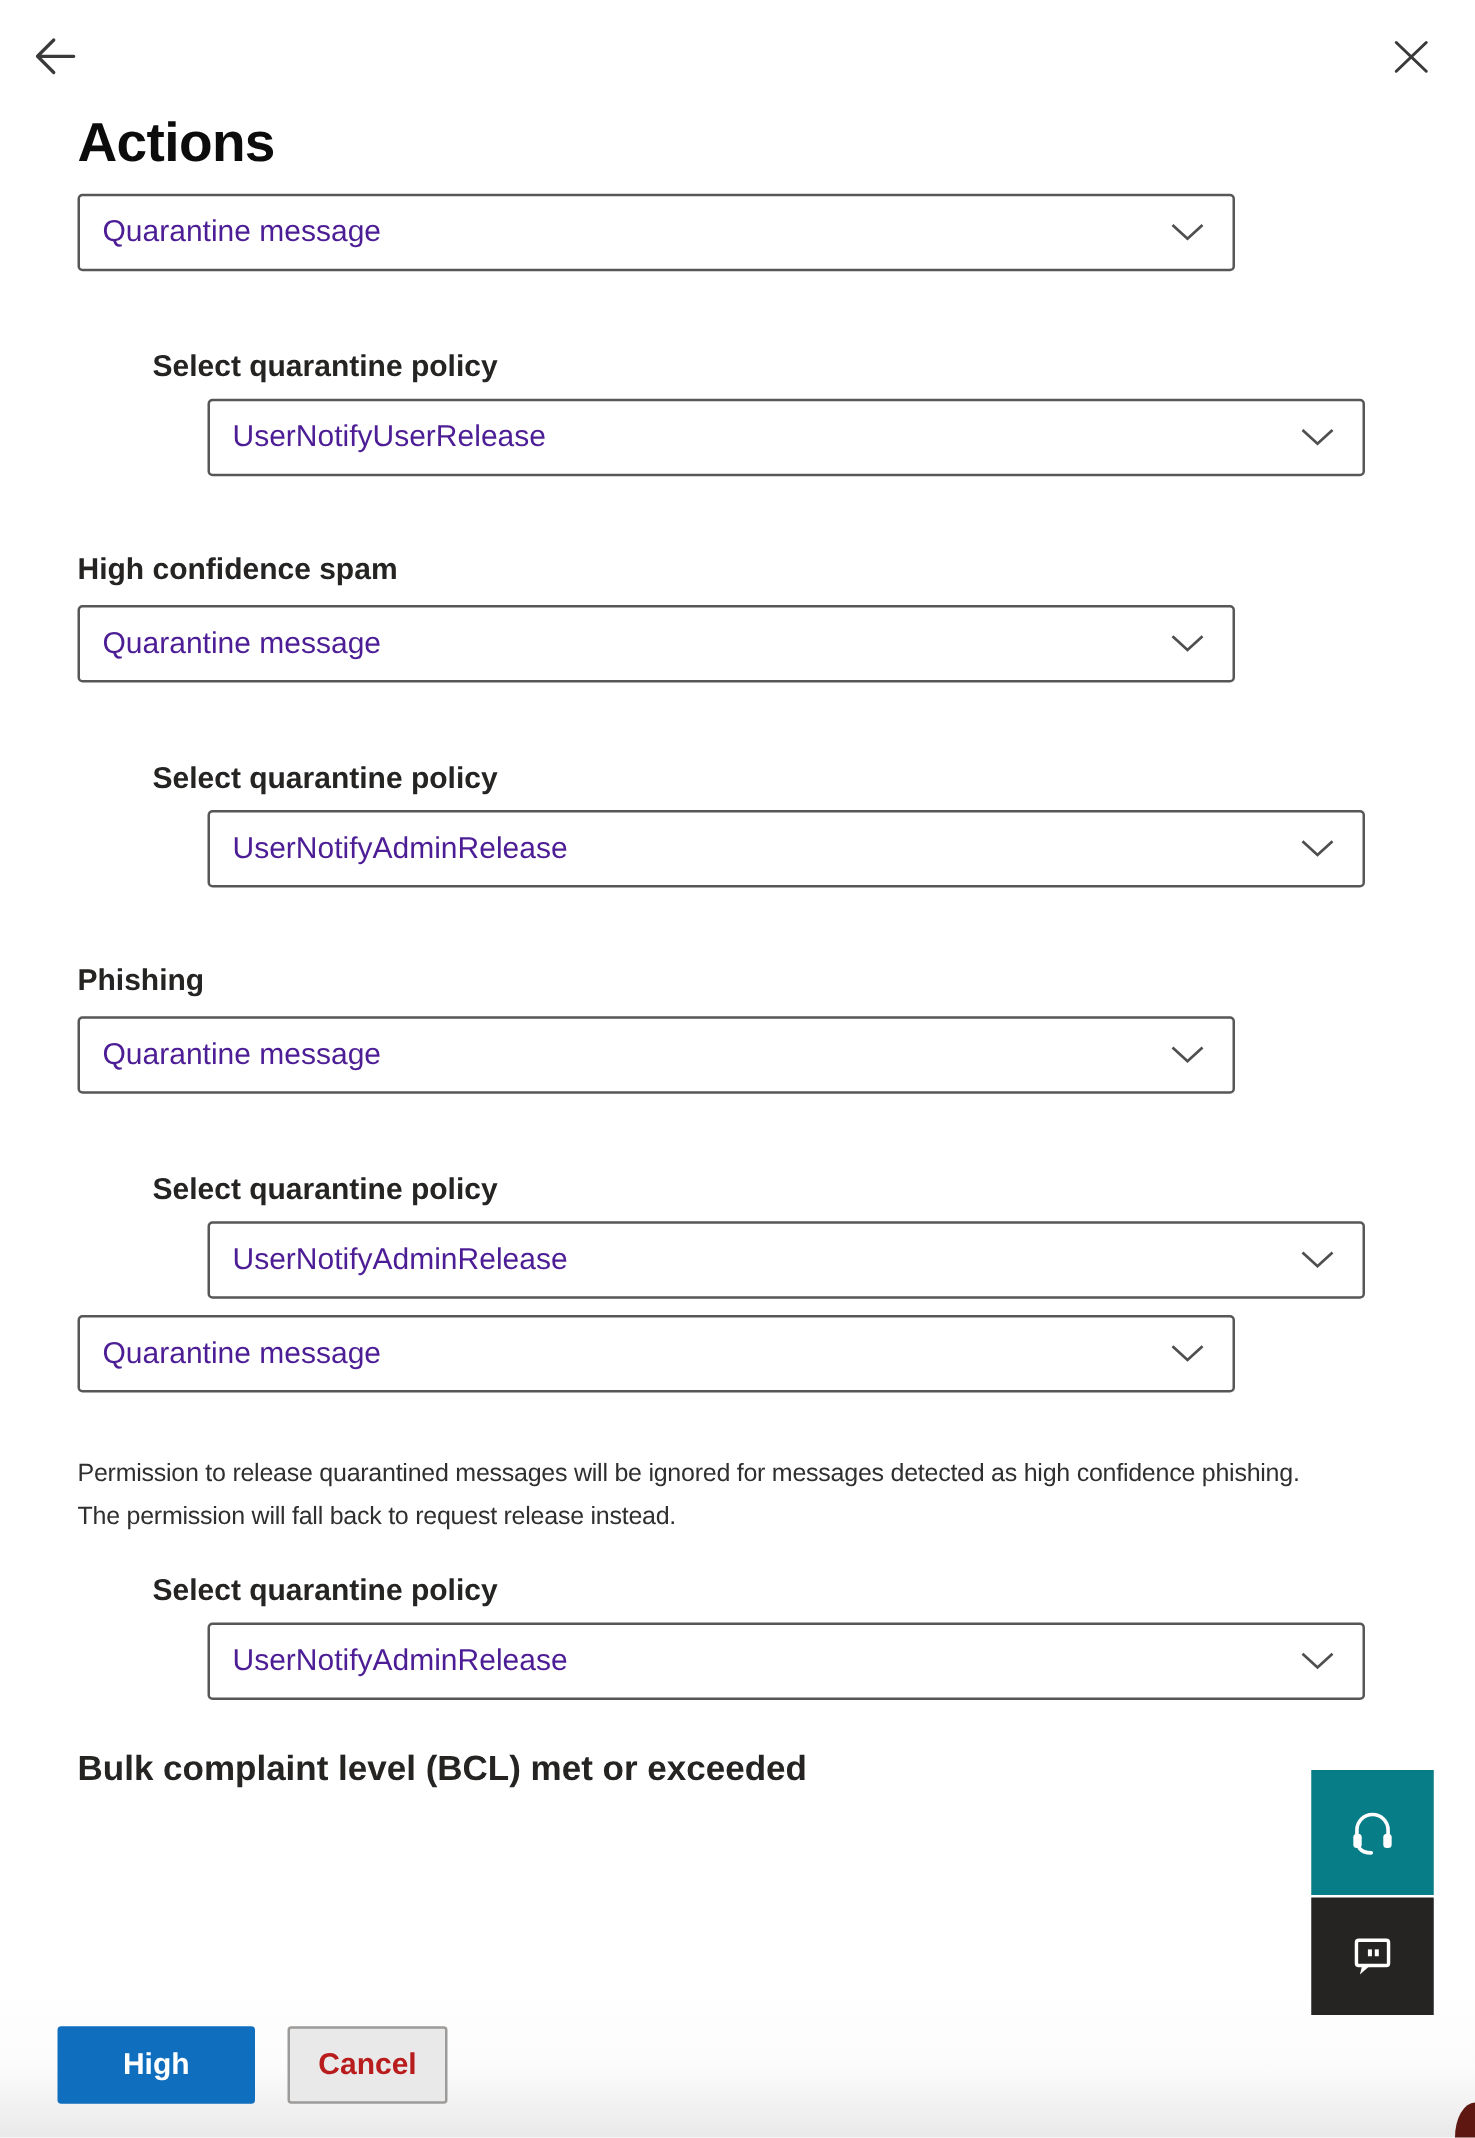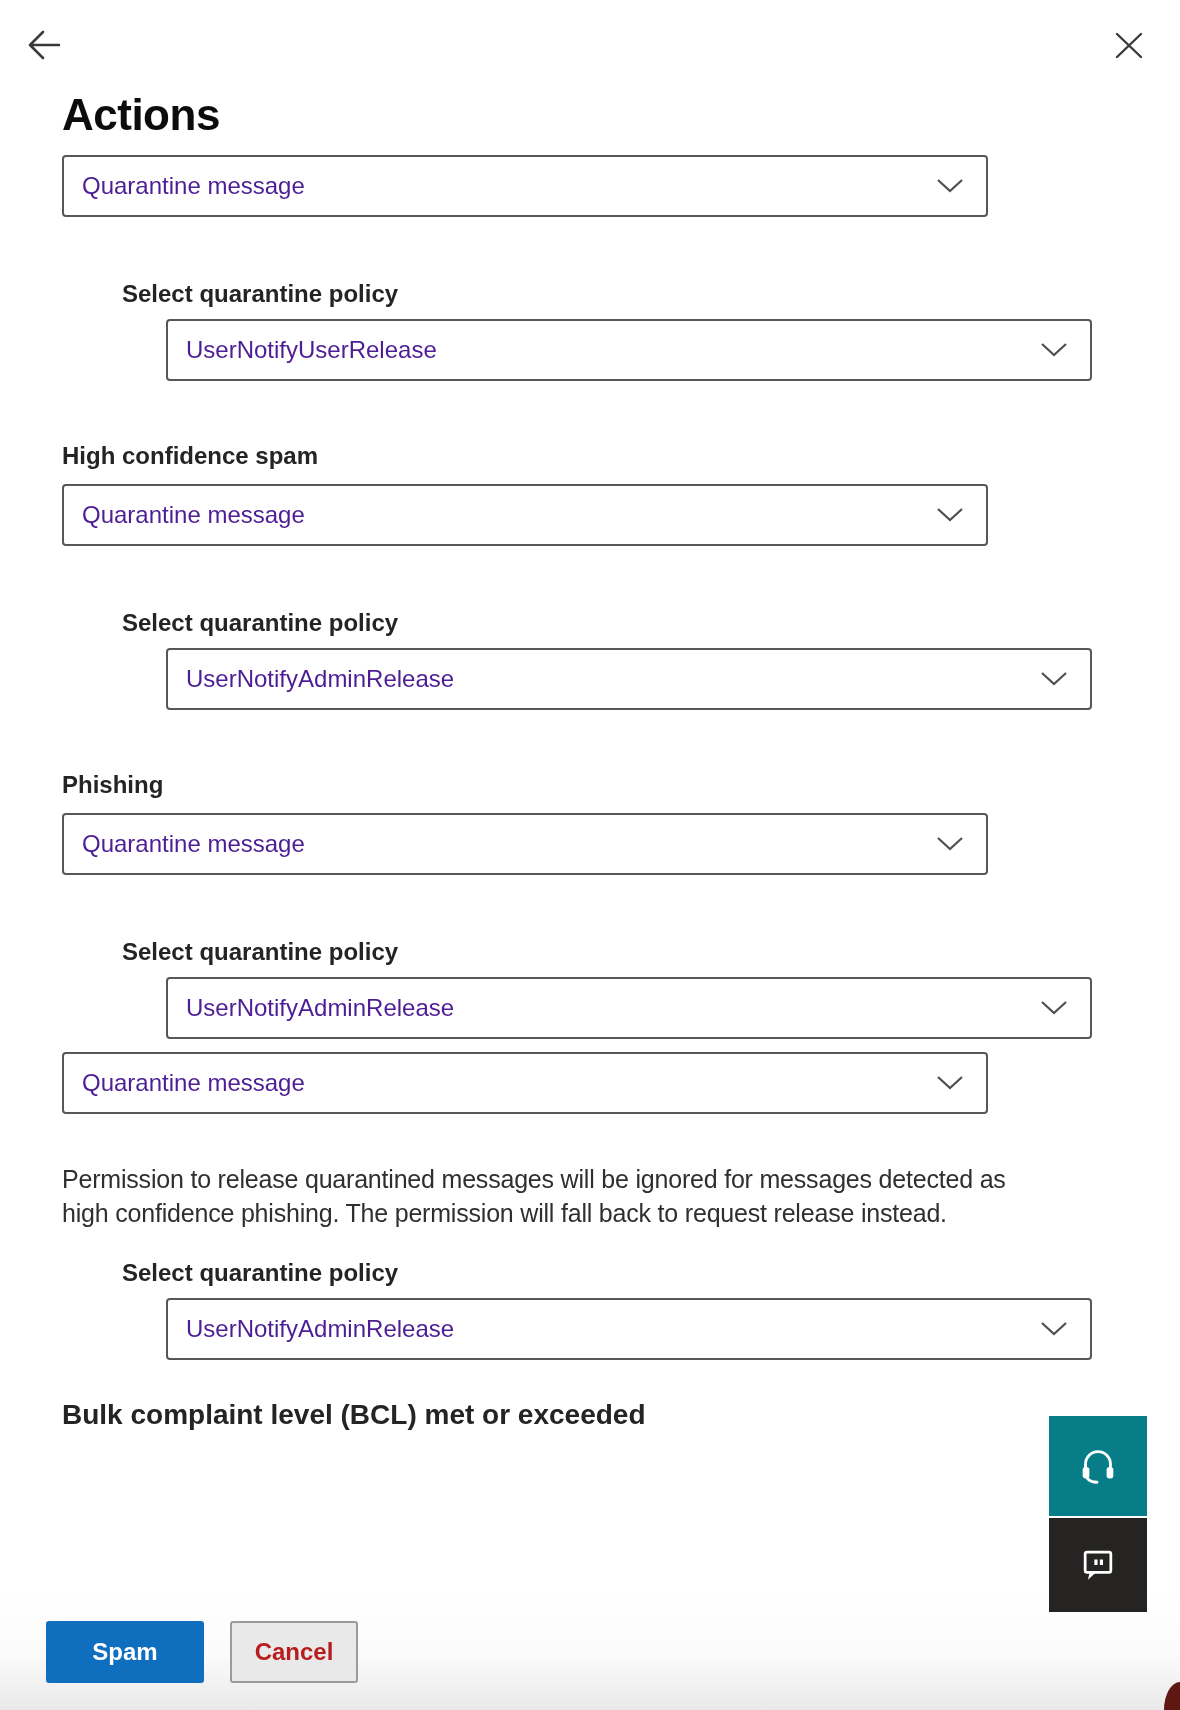--- a/index.html
+++ b/index.html
@@ -39,21 +39,21 @@
   }
   .dropdown .val { font-size:24px; color:#4c1d95; }
   .chev { flex:0 0 auto; }
 
   .indent { margin-left:60px; }
   .indent .sec-label { margin-top:62px; }
   .indent .dropdown { margin-top:10px;margin-left:44px; }
 
   .note {
     margin-top:48px; max-width:985px;
-    font-size:25px; line-height:34px; color:#2f2f2f; letter-spacing:-0.2px;
+    font-size:20px; line-height:34px; color:#2f2f2f; letter-spacing:-0.2px;
   }
   .after-note .sec-label { margin-top:28px; }
 
   .clipped-label {
     margin-top:40px; font-size:28px; font-weight:600; color:#252423; line-height:30px;
   }
 
   
   .footer {
     position:absolute; left:0; top:1588px; width:1180px; height:122px;
@@ -169,21 +169,21 @@
           </svg>
       </div>
     </div>
 
     <div class="clipped-label">Bulk complaint level (BCL) met or exceeded</div>
 
   </div>
 
   <div class="footer">
     <div class="btn-row">
-      <button class="btn btn-save">Spam</button>
+      <button class="btn btn-save">High</button>
       <button class="btn btn-cancel">Cancel</button>
     </div>
   </div>
 
   <button class="widget widget-support">
     <svg width="46" height="46" viewBox="0 0 48 48">
       <path d="M11 28 v-6 a13 13 0 0 1 26 0 v6" fill="none" stroke="#ffffff" stroke-width="3" stroke-linecap="round"></path>
       <rect x="8" y="25" width="7" height="12" rx="3" fill="#ffffff"></rect>
       <rect x="33" y="25" width="7" height="12" rx="3" fill="#ffffff"></rect>
       <path d="M13 37 q3 4 10 4" fill="none" stroke="#ffffff" stroke-width="3" stroke-linecap="round"></path>

